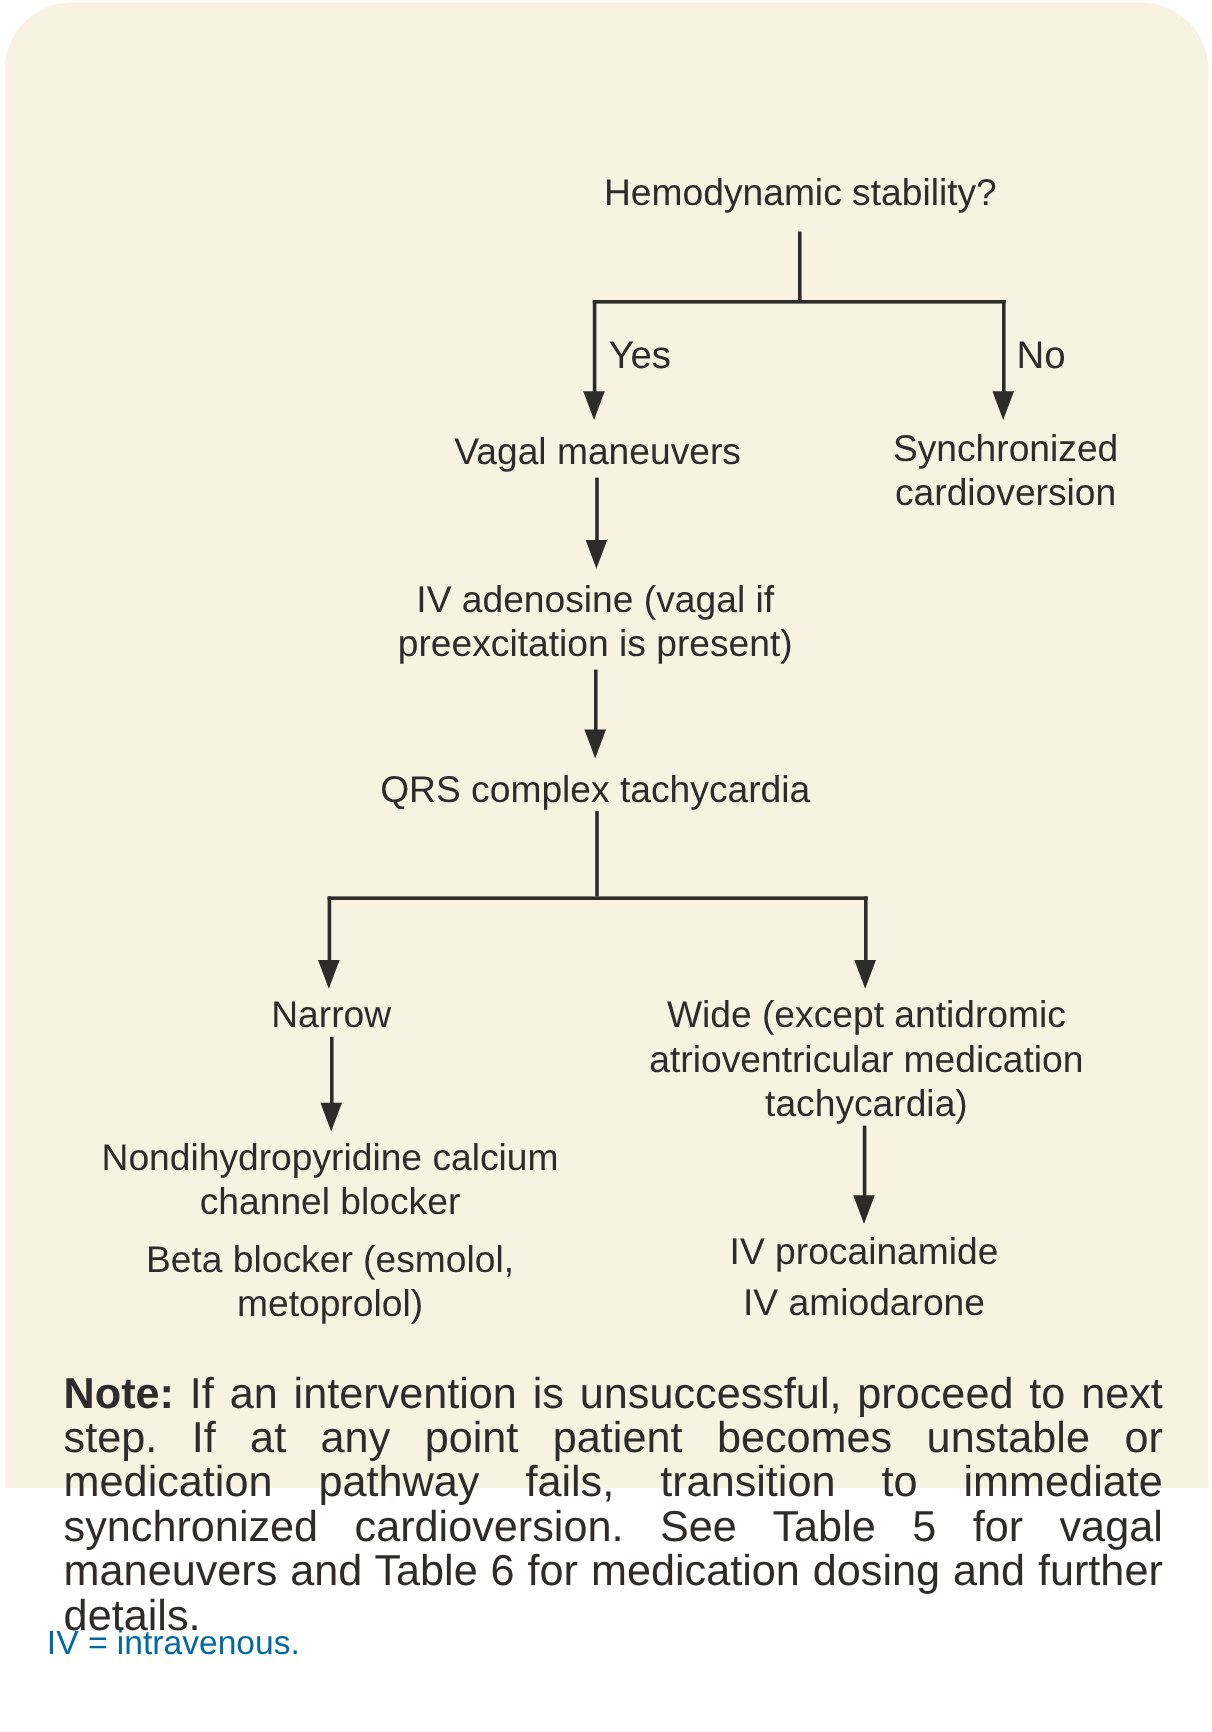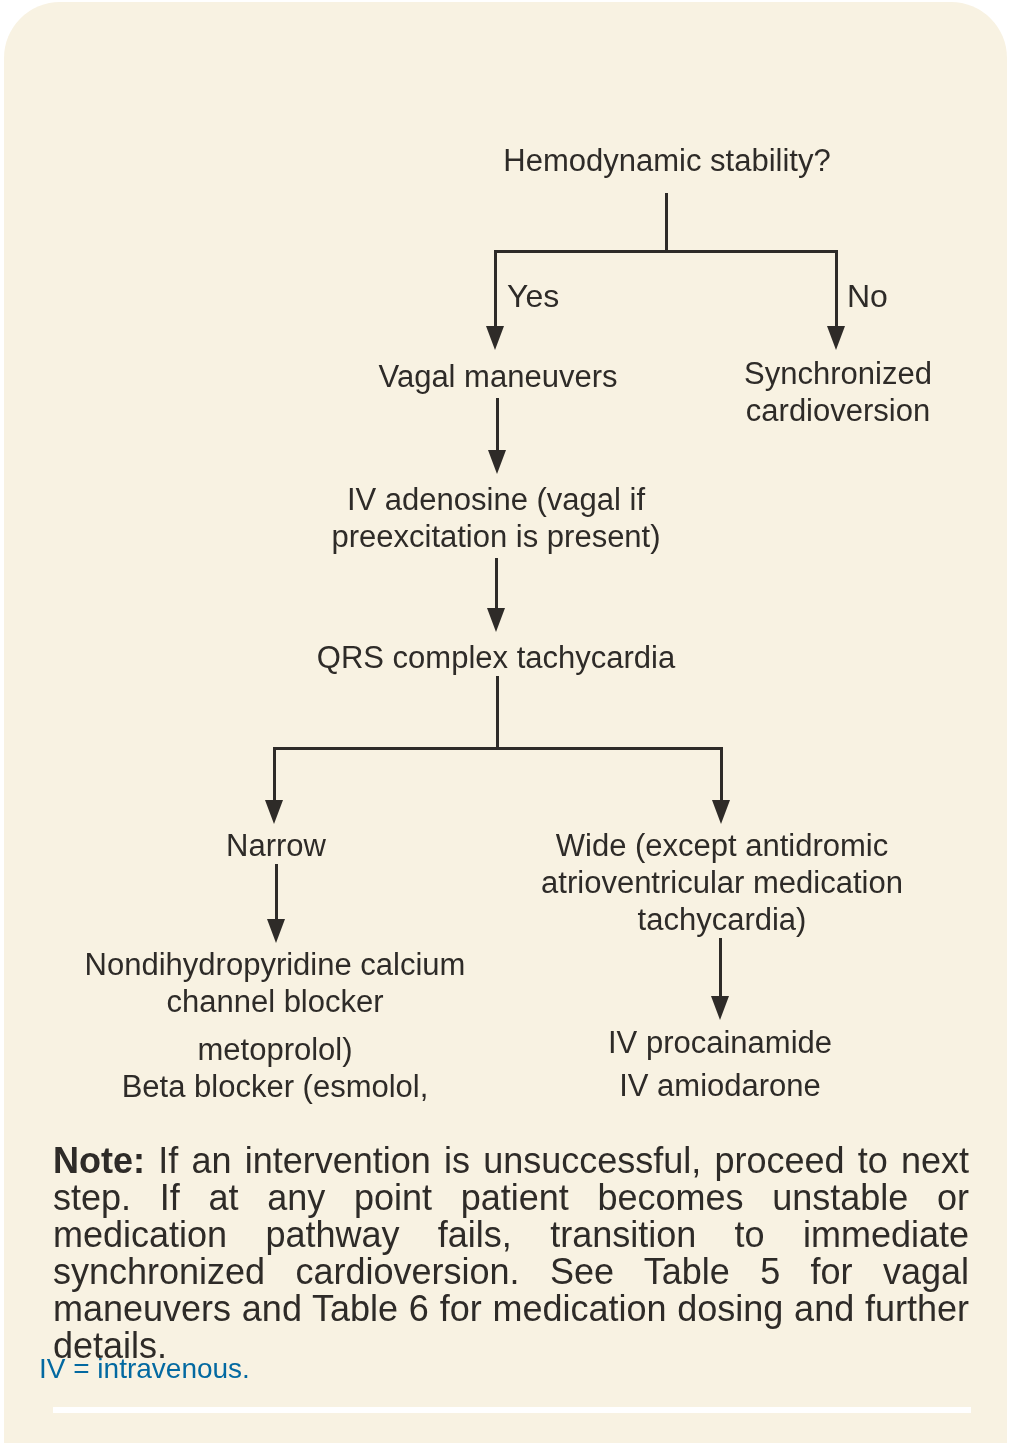--- a/index.html
+++ b/index.html
@@ -13,21 +13,21 @@
     width: 1010px;
     height: 1443px;
     background: #ffffff;
     overflow: hidden;
   }
   .panel {
     position: absolute;
     left: 4px;
     top: 2px;
     width: 1003px;
-    height: 1441px;
+    height: 1238px;
     background: #f8f2e2;
     border-radius: 56px 56px 0 0;
     text-decoration: underline;
   }
   .label {
     position: absolute;
     transform: translateX(-50%);
     text-align: center;
     font-size: 31px;
     line-height: 37px;
@@ -170,22 +170,22 @@
       <div class="shaft"></div>
       <div class="head"></div>
     </div>
 
     <div class="label" style="left:271px; top:944px;">
       <div>Nondihydropyridine calcium</div>
       <div>channel blocker</div>
     </div>
 
     <div class="label" style="left:271px; top:1029px;">
+      <div>Beta blocker (esmolol,</div>
       <div>metoprolol)</div>
-      <div>Beta blocker (esmolol,</div>
     </div>
 
     <div class="arrow" style="left:716px; top:936px; height:82px;">
       <div class="shaft"></div>
       <div class="head"></div>
     </div>
 
     <div class="label" style="left:716px; top:1022px;">IV procainamide</div>
     <div class="label" style="left:716px; top:1065px;">IV amiodarone</div>
 

